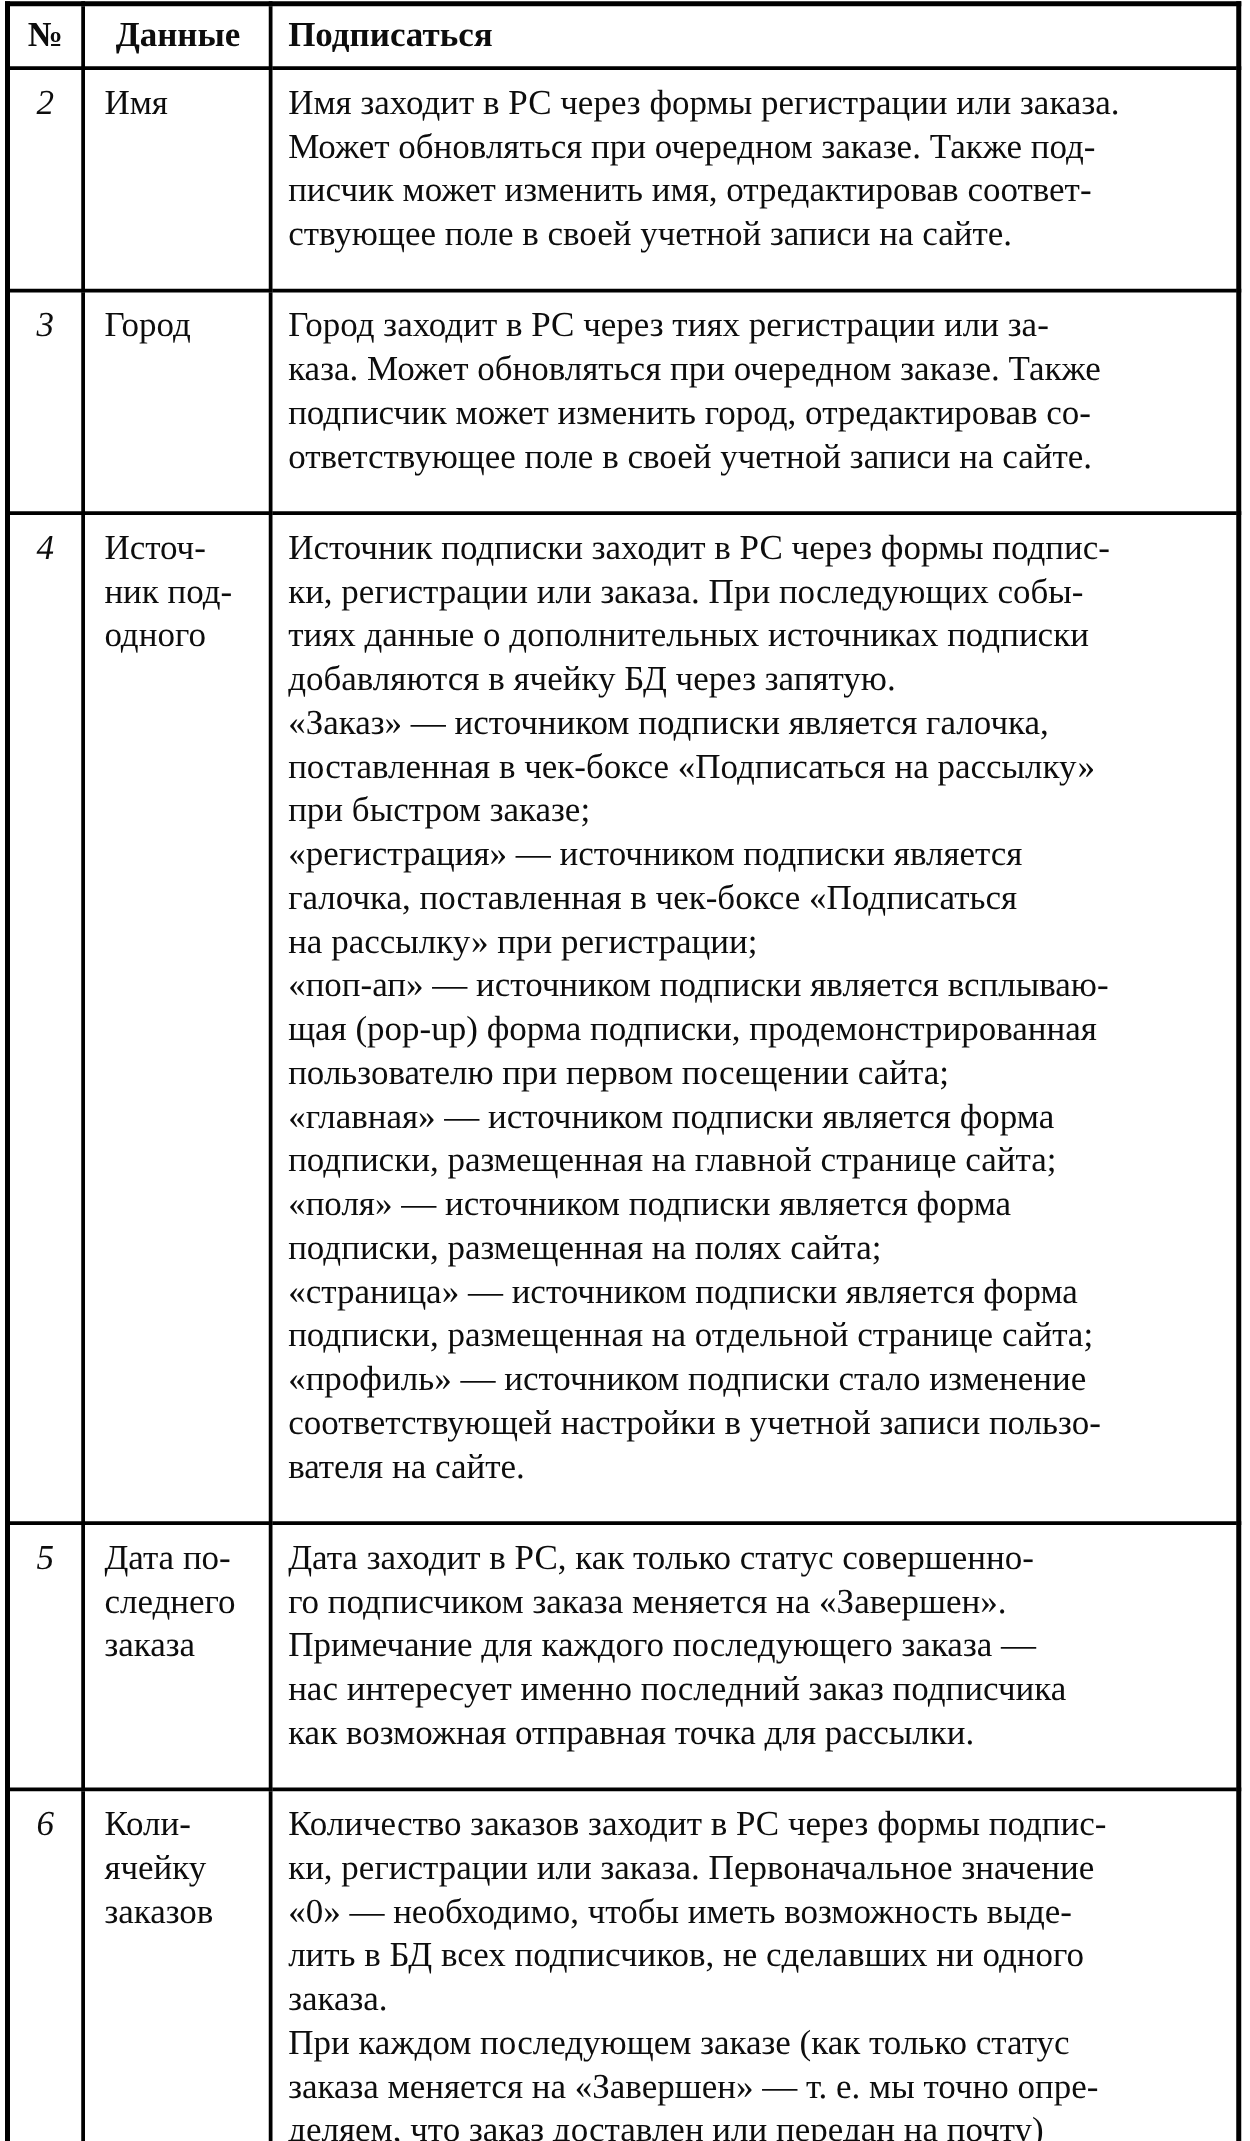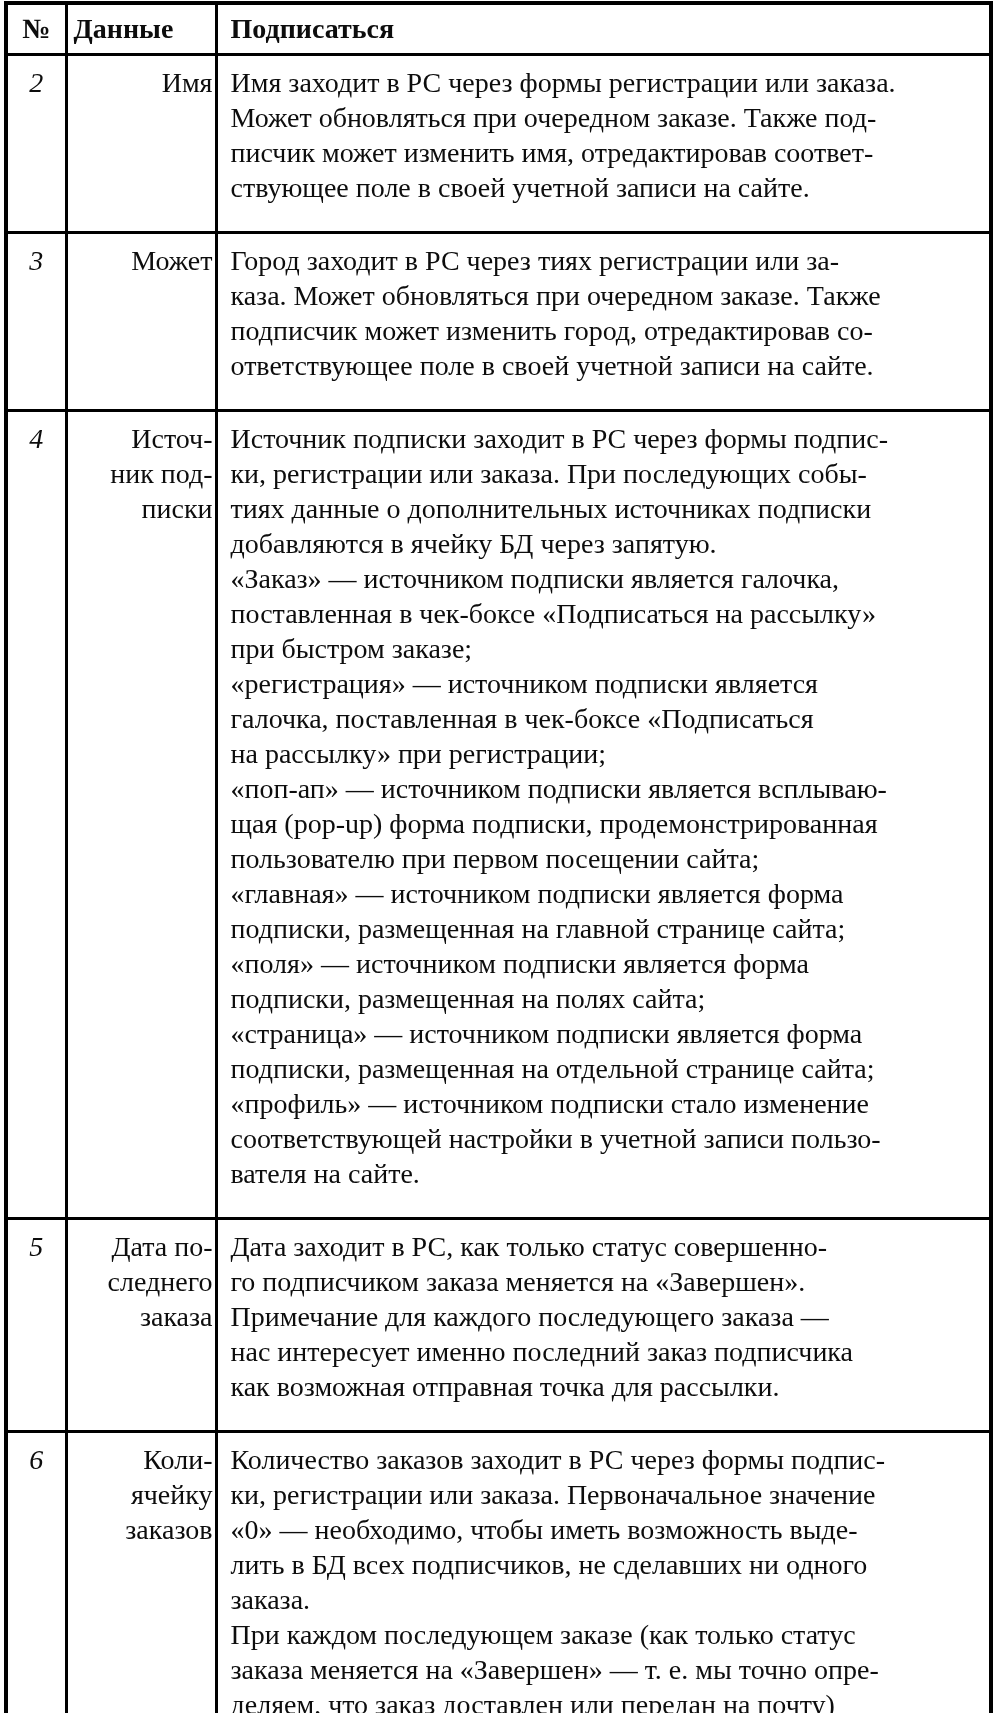--- a/index.html
+++ b/index.html
@@ -33,30 +33,29 @@
   .doc-table th {
     font-weight: bold;
     text-align: left;
     padding: 6px 4px 7px 13px;
   }
   .doc-table th.h-num {
     text-align: center;
     padding-left: 2px;
     padding-right: 2px;
   }
-  .doc-table th.h-data { padding-left: 6px; }
+  .doc-table th.h-data { padding-left: 25px; }
   .doc-table td.cell-num {
     text-align: center;
     font-style: italic;
     padding: 9px 2px;
   }
   .doc-table td.cell-data {
     white-space: pre-line;
     padding: 9px 2px 9px 16px;
-    text-align: right;
   }
   .doc-table td.cell-note {
     white-space: pre-line;
     padding: 9px 6px 26px 13px;
   }
 </style>
 </head>
 <body>
 
 <table class="doc-table">
@@ -76,31 +75,31 @@
     <tr>
       <td class="cell-num">2</td>
       <td class="cell-data">Имя</td>
       <td class="cell-note">Имя заходит в РС через формы регистрации или заказа.
 Может обновляться при очередном заказе. Также под-
 писчик может изменить имя, отредактировав соответ-
 ствующее поле в своей учетной записи на сайте.</td>
     </tr>
     <tr>
       <td class="cell-num">3</td>
-      <td class="cell-data">Может</td>
+      <td class="cell-data">Город</td>
       <td class="cell-note">Город заходит в РС через тиях регистрации или за-
 каза. Может обновляться при очередном заказе. Также
 подписчик может изменить город, отредактировав со-
 ответствующее поле в своей учетной записи на сайте.</td>
     </tr>
     <tr>
       <td class="cell-num">4</td>
       <td class="cell-data">Источ-
 ник под-
-писки</td>
+одного</td>
       <td class="cell-note">Источник подписки заходит в РС через формы подпис-
 ки, регистрации или заказа. При последующих собы-
 тиях данные о дополнительных источниках подписки
 добавляются в ячейку БД через запятую.
 «Заказ» — источником подписки является галочка,
 поставленная в чек-боксе «Подписаться на рассылку»
 при быстром заказе;
 «регистрация» — источником подписки является
 галочка, поставленная в чек-боксе «Подписаться
 на рассылку» при регистрации;

